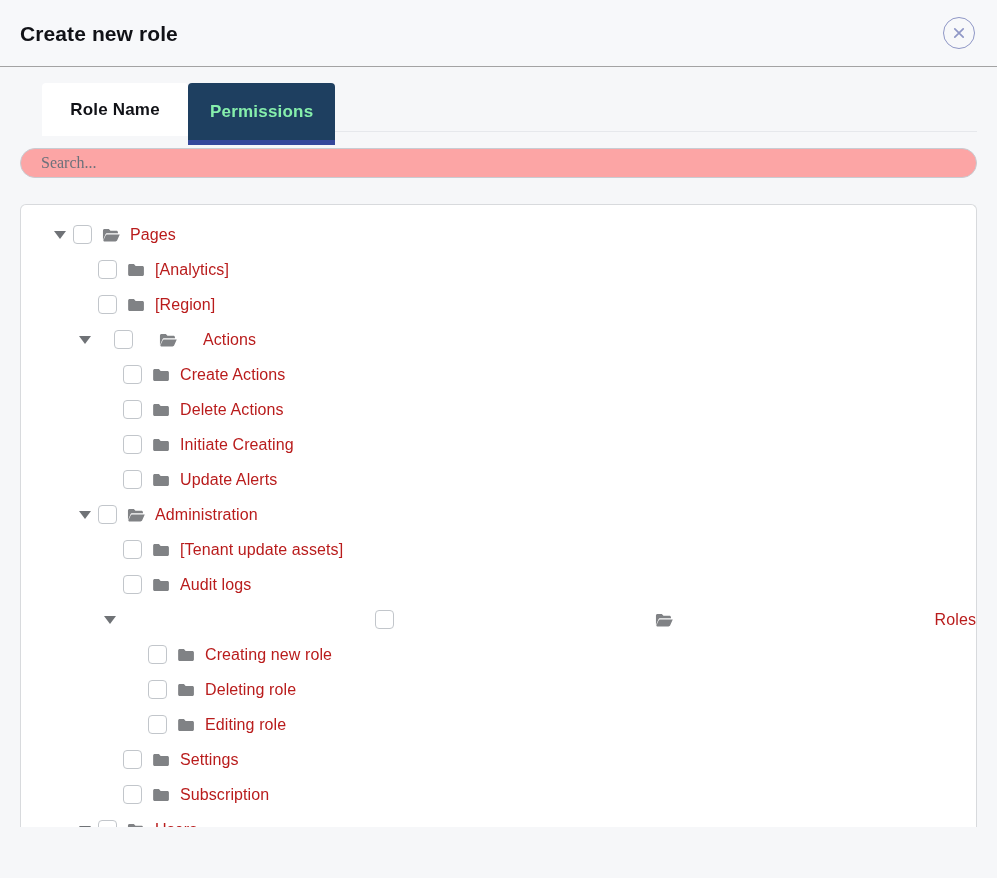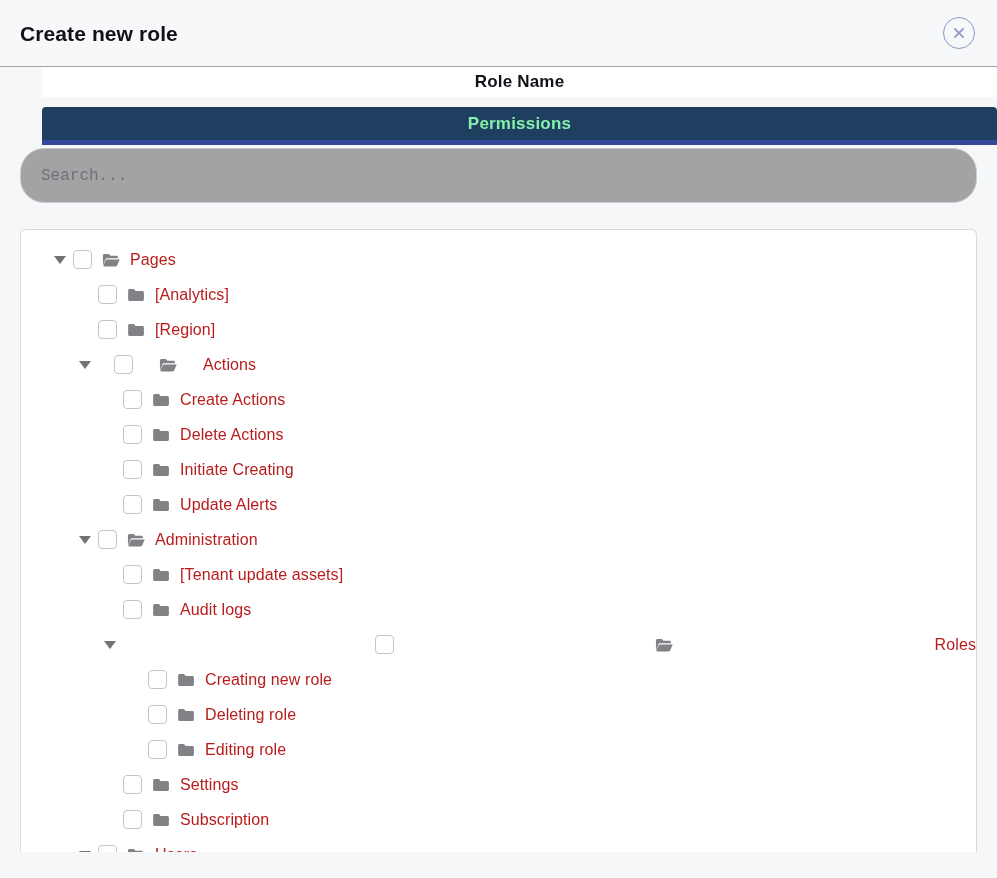--- a/index.html
+++ b/index.html
@@ -54,21 +54,21 @@
     padding: 0;
   }
   .close-button svg { display:block; }
 
   
   .tabs-wrap {
     position: relative;
     height: 79px;
     padding-left: 42px;
     display: flex;
-    flex-direction: column;
+    align-items: flex-end;
   }
   .tabs-underline {
     position: absolute;
     left: 42px;
     right: 20px;
     bottom: 14px;
     height: 1px;
     background: #e6e8ec;
   }
   .tab {
@@ -104,28 +104,28 @@
     background: #34479b;
   }
 
   
   .search-row {
     padding: 0 20px;
     margin-top: 2px;
   }
   .search-input {
     width: 100%;
-    height: 55px;
+    height: 30px;
     border-radius: 24px;
     border: 1px solid #c8ccd2;
-    background: #a3a3a3;
+    background: #fca5a5;
     padding: 0 20px;
     font-size: 16px;
     color: #3c4049;
-    font-family: Liberation Mono, monospace;
+    font-family: Liberation Serif, serif;
     outline: none;
   }
   .search-input::placeholder { color: #6c717b; }
 
   
   .tree-panel {
     margin: 26px 20px 0 20px;
     border: 1px solid #d8dadd;
     border-bottom: none;
     border-radius: 6px 6px 0 0;

